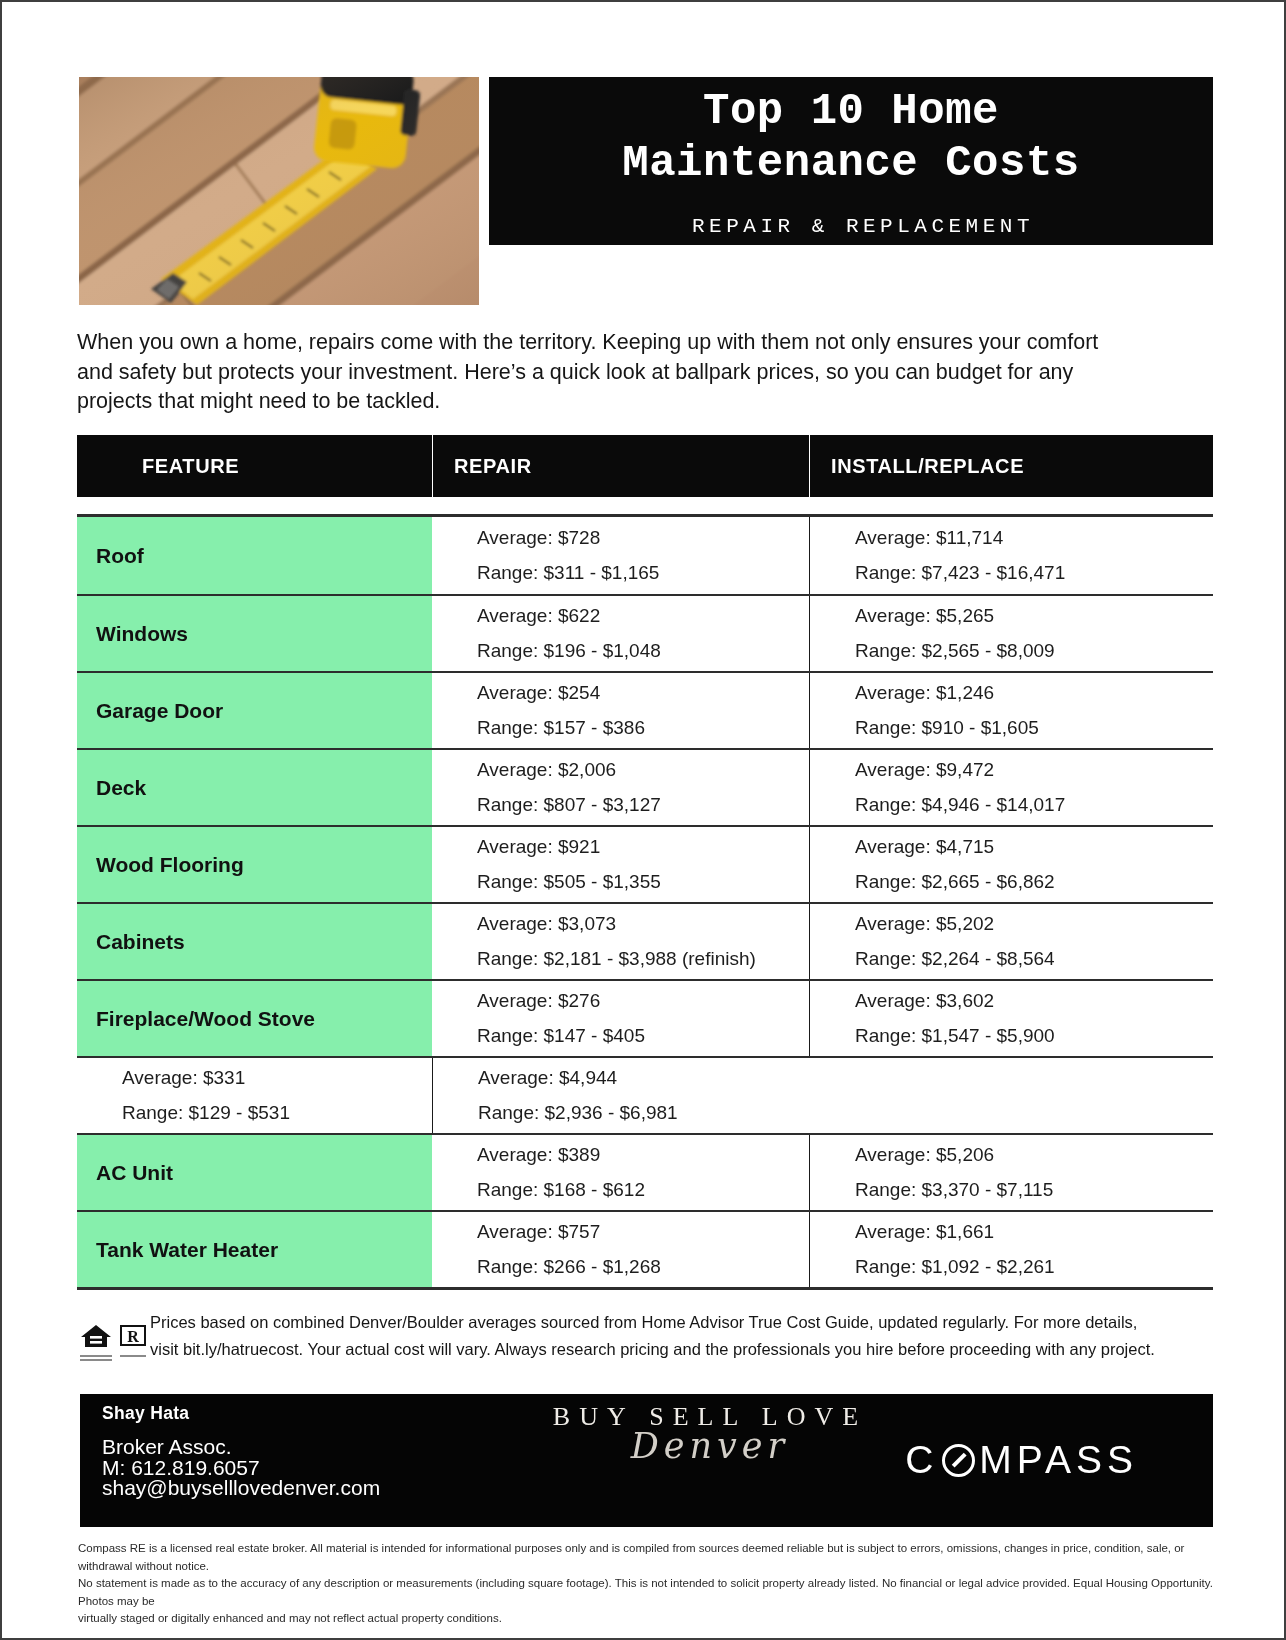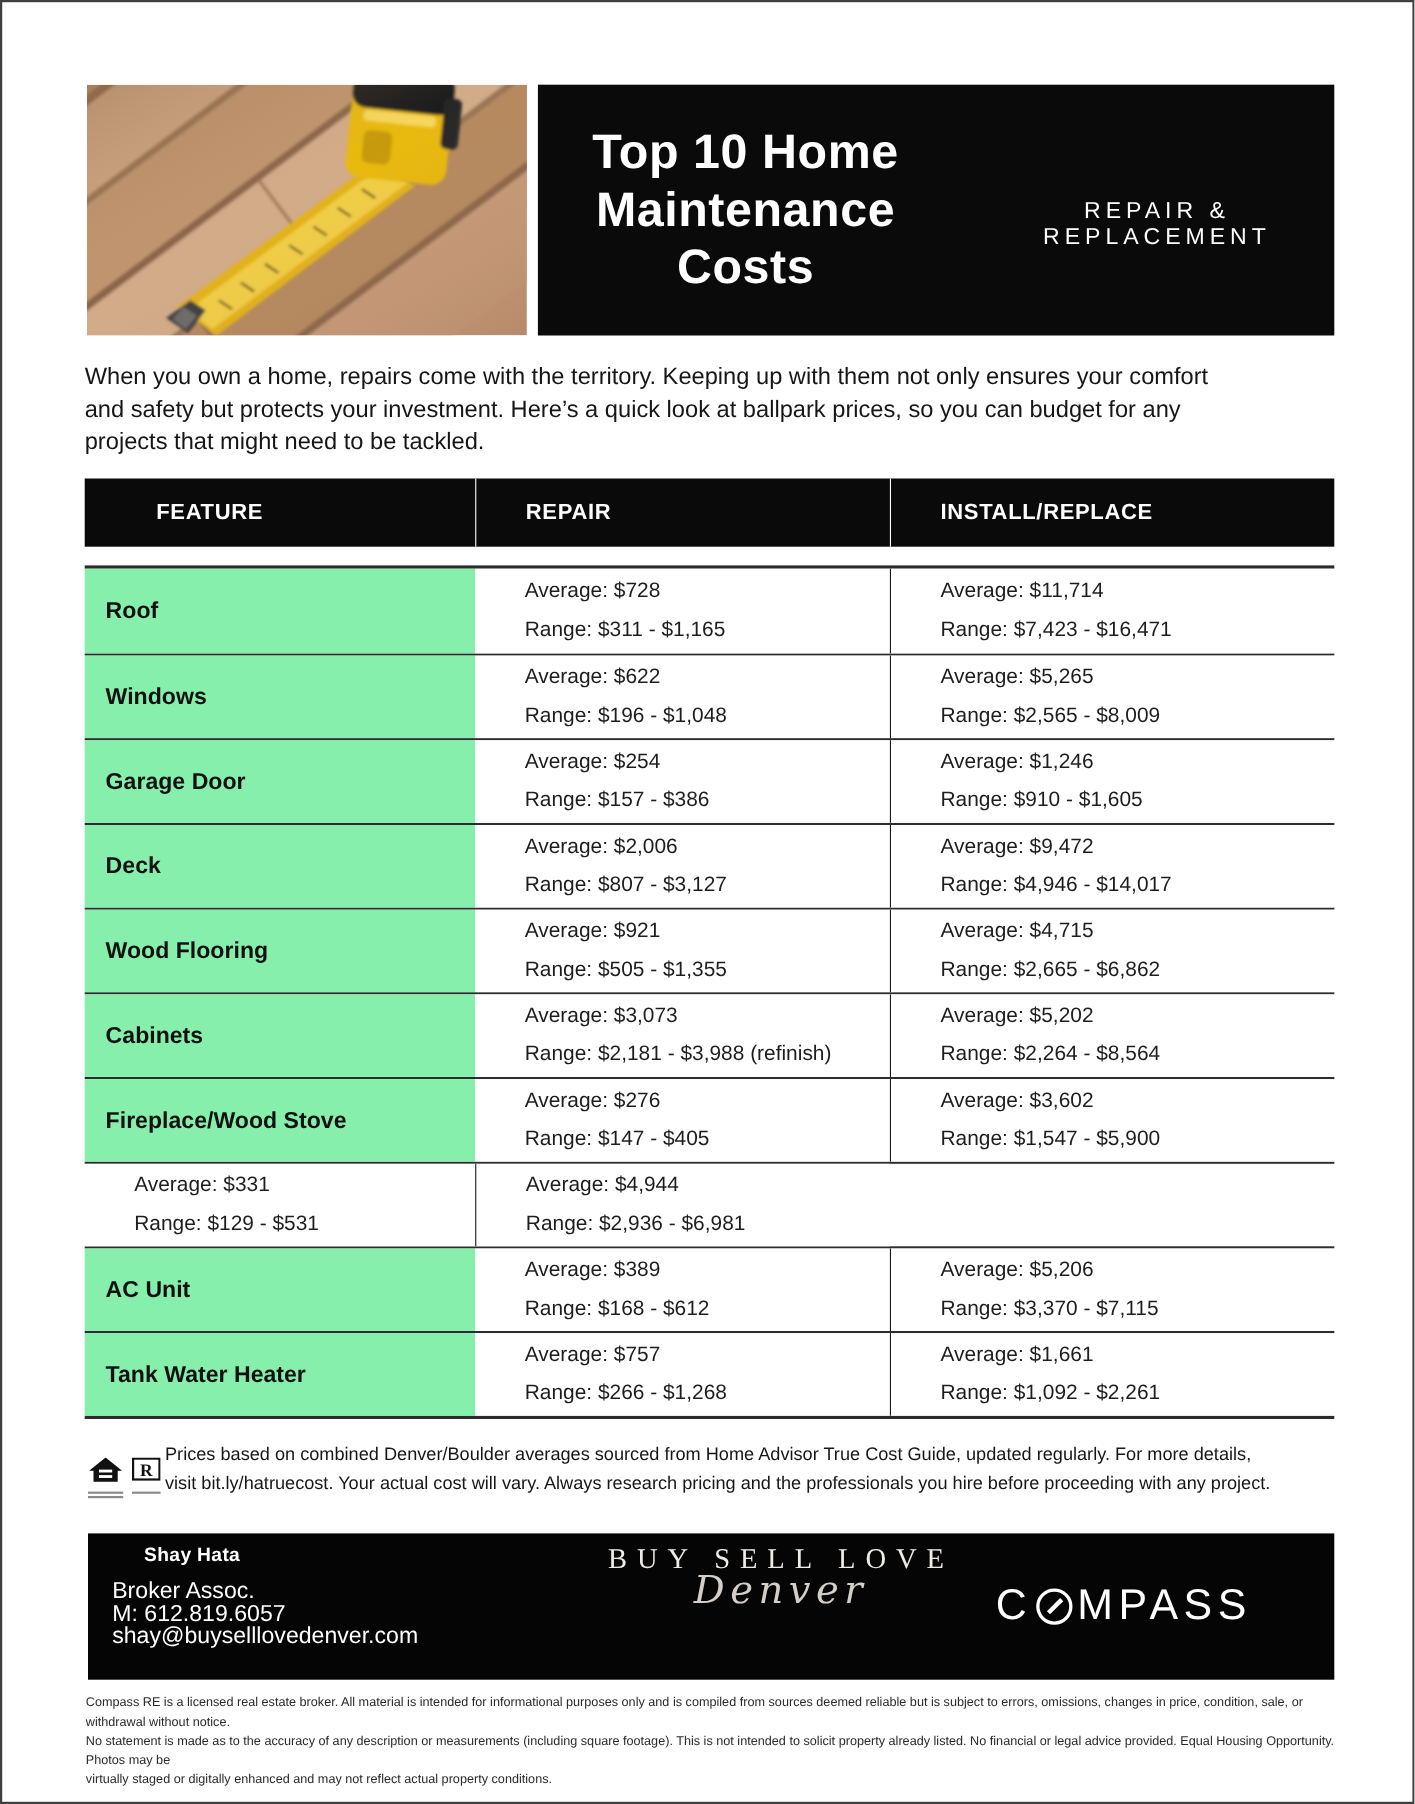--- a/index.html
+++ b/index.html
@@ -4,37 +4,37 @@
 <style>
   html,body{margin:0;padding:0;background:#fff;}
   .page{
     position:relative;width:1286px;height:1640px;background:#fff;
     box-sizing:border-box;border:2px solid #3f3f3f;overflow:hidden;
     font-family:"Liberation Sans",sans-serif;color:#1c1c1c;
   }
   
   .photo{position:absolute;left:77px;top:75px;width:400px;height:228px;overflow:hidden;}
   .title-box{
-    position:absolute;left:487px;top:75px;width:724px;height:228px;background:#0a0a0a;
-    display:flex;flex-direction:row;align-items:center;justify-content:center;
-    color:#fff;text-align:center;
+    position:absolute;left:487px;top:75px;width:724px;height:168px;background:#0a0a0a;
+    display:flex;flex-direction:column;align-items:center;justify-content:center;
+    color:#fff;text-align:center;font-family:Liberation Mono, monospace;
   }
   .title-line{font-size:44px;font-weight:bold;line-height:52px;letter-spacing:.5px;}
   .subtitle{font-size:21px;font-weight:500;letter-spacing:4.5px;margin-top:26px;margin-left:24px;}
   
   .intro{position:absolute;left:75px;top:326px;width:1120px;font-size:21.5px;line-height:29.5px;color:#161616;}
   .intro span{display:block;}
   
   .t-grid{display:grid;grid-template-columns:355px 377px 404px;}
   .t-head{
     position:absolute;left:75px;top:433px;width:1136px;height:62px;background:#0a0a0a;color:#fff;
   }
   .t-head .h-cell{display:flex;align-items:center;font-size:20px;font-weight:bold;letter-spacing:.6px;box-sizing:border-box;}
   .t-head .h-cell:nth-child(1){padding-left:65px;}
-  .t-head .h-cell:nth-child(2),.t-head .h-cell:nth-child(3){padding-left:45px;border-left:1px solid #fff;}
+  .t-head .h-cell:nth-child(2),.t-head .h-cell:nth-child(3){padding-left:21px;border-left:1px solid #fff;}
   .t-body{
     position:absolute;left:75px;top:512px;width:1136px;
     border-top:3px solid #2d2d2d;border-bottom:3px solid #2d2d2d;
   }
   .t-row{height:77px;box-sizing:border-box;}
   .t-row + .t-row{border-top:2.5px solid #2d2d2d;}
   .c-feature{
     background:#86efac;display:flex;align-items:center;padding-left:19px;box-sizing:border-box;
     font-size:21px;font-weight:bold;color:#111;
   }
@@ -45,21 +45,21 @@
   .c-install{border-left:1.5px solid #1a1a1a;}
   
   .disc-icons{position:absolute;left:78px;top:1323px;display:flex;gap:8px;align-items:flex-start;}
   .disc-text{position:absolute;left:148px;top:1307px;width:1066px;font-size:16.5px;line-height:27px;color:#161616;}
   .disc-text span{display:block;}
   
   .footer-bar{
     position:absolute;left:78px;top:1392px;width:1133px;height:133px;background:#050505;color:#fff;
   }
   .agent{position:absolute;left:22px;top:9px;}
-  .agent-name{font-size:17.5px;font-weight:600;letter-spacing:.3px;margin-left:29px;}
+  .agent-name{font-size:17.5px;font-weight:600;letter-spacing:.3px;}
   .agent-lines{margin-top:13px;font-size:21px;line-height:20.5px;}
   .brand{position:absolute;left:400px;top:8px;width:460px;text-align:center;}
   .brand-top{font-family:"Liberation Serif",serif;font-size:26px;letter-spacing:9px;color:#efece7;}
   .brand-script{
     font-family:"DejaVu Serif","Liberation Serif",serif;font-style:italic;font-size:35px;
     color:#d3cfc8;margin-top:-6px;letter-spacing:5px;
   }
   .compass{
     position:absolute;right:75px;top:44px;display:flex;align-items:center;
     font-size:39px;letter-spacing:5px;font-weight:400;color:#fff;font-family:"Liberation Sans",sans-serif;

